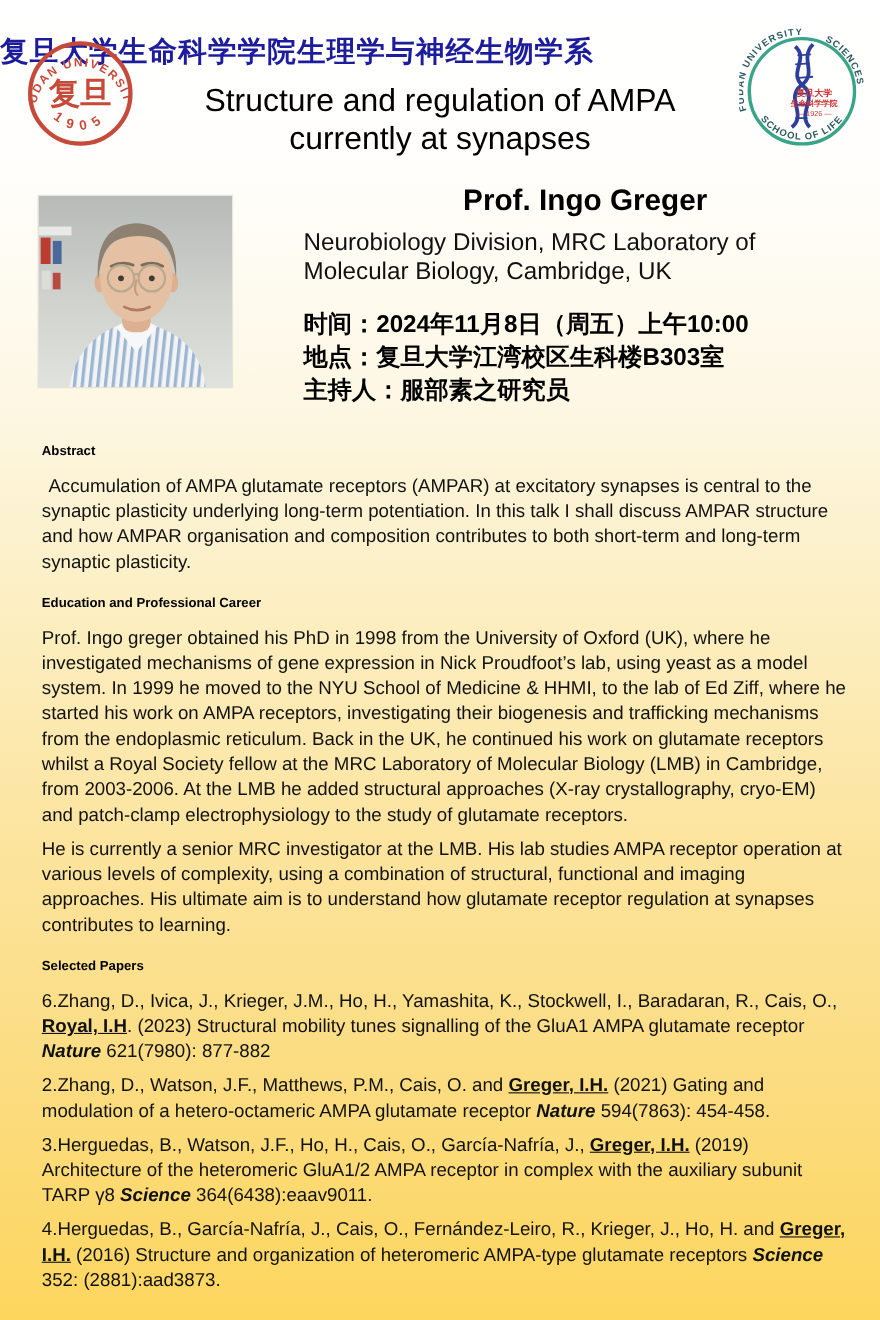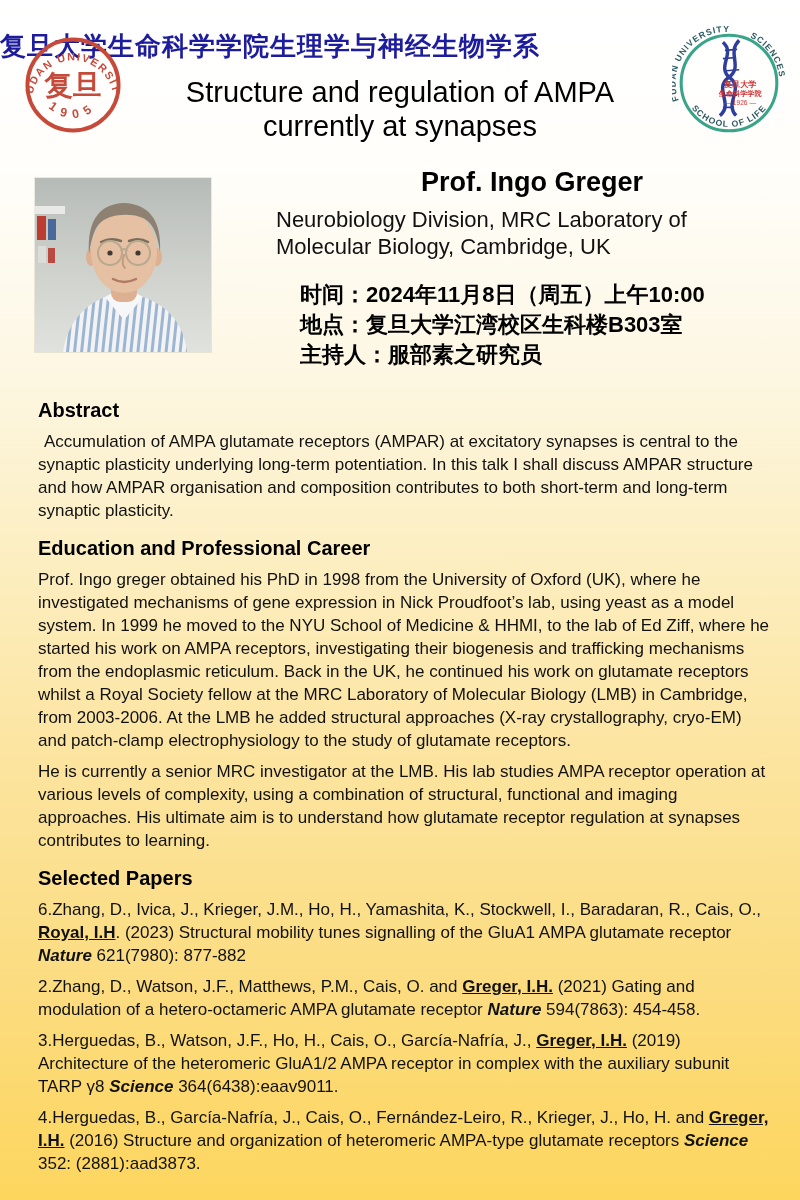--- a/index.html
+++ b/index.html
@@ -53,28 +53,27 @@
     margin-top:8px;
     text-align:left;
     font-size:22px; line-height:27px;
     color:#111;
   }
   .speaker-meta {
     margin-top:20px;
     font-size:22px; font-weight:bold;
     line-height:30px;
     color:#000;
-    margin-left:24px;
   }
   
   .content {
     position:absolute; left:38px; top:398px; width:732px;
   }
   .content h2 {
-    font-size:20px; font-weight:bold;
+    font-size:12px; font-weight:bold;
     line-height:24px;
     margin:0 0 8px 0;
     color:#000;
   }
   .content h2.spaced { margin-top:14px; }
   .content p {
     font-size:17px; line-height:23px;
     margin:0 0 8px 0;
   }
   .content p.abstract-body { text-indent:6px; }

